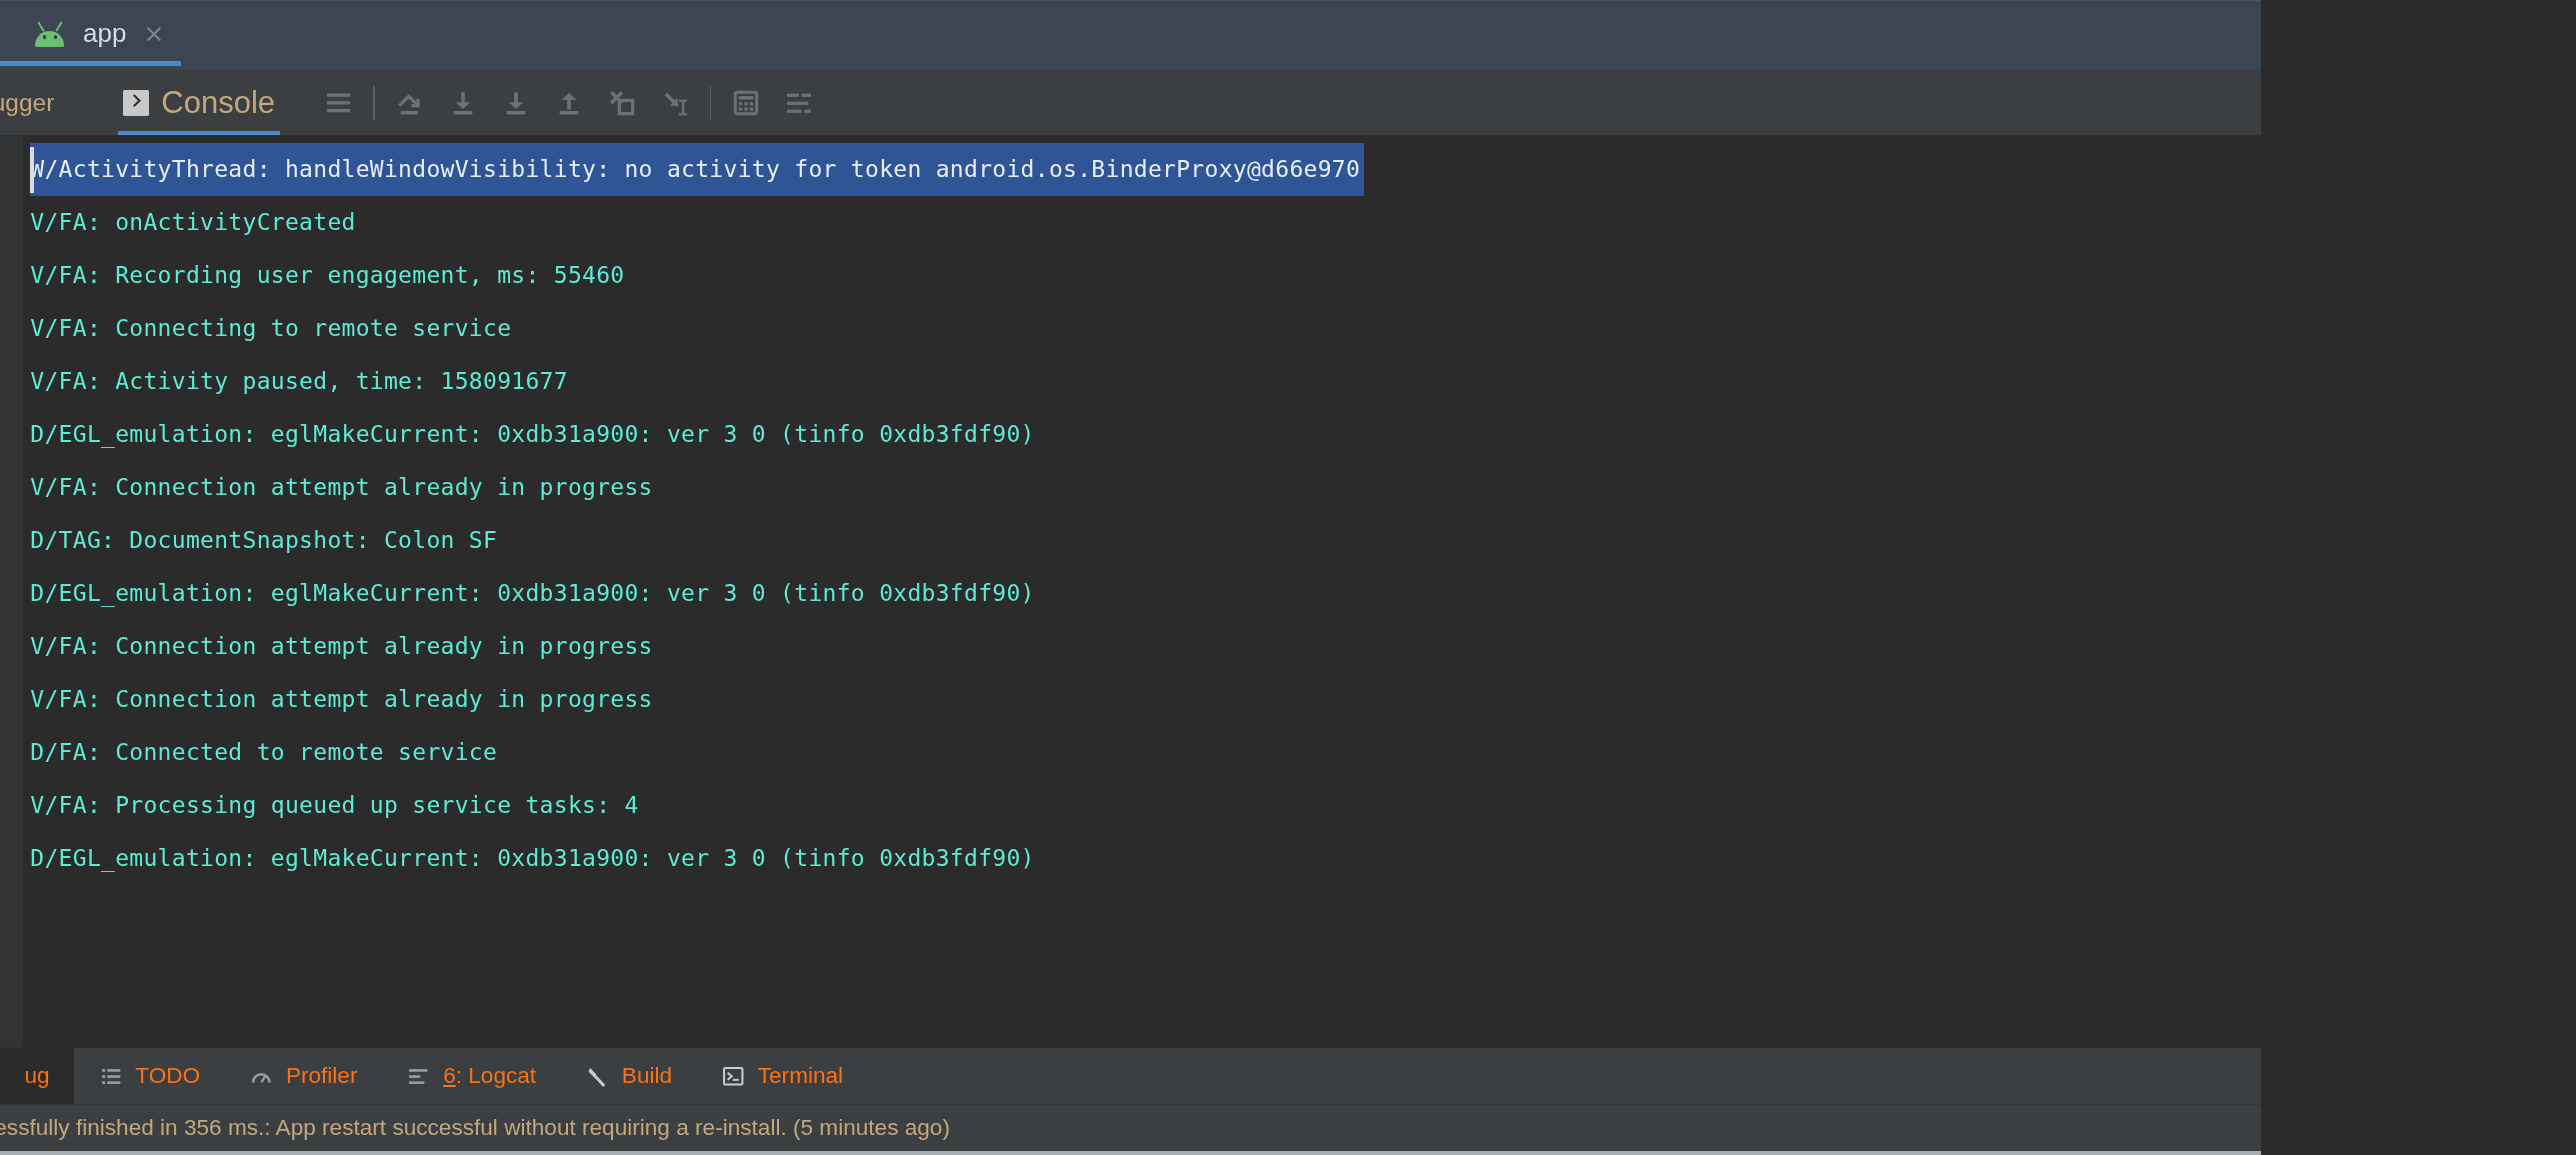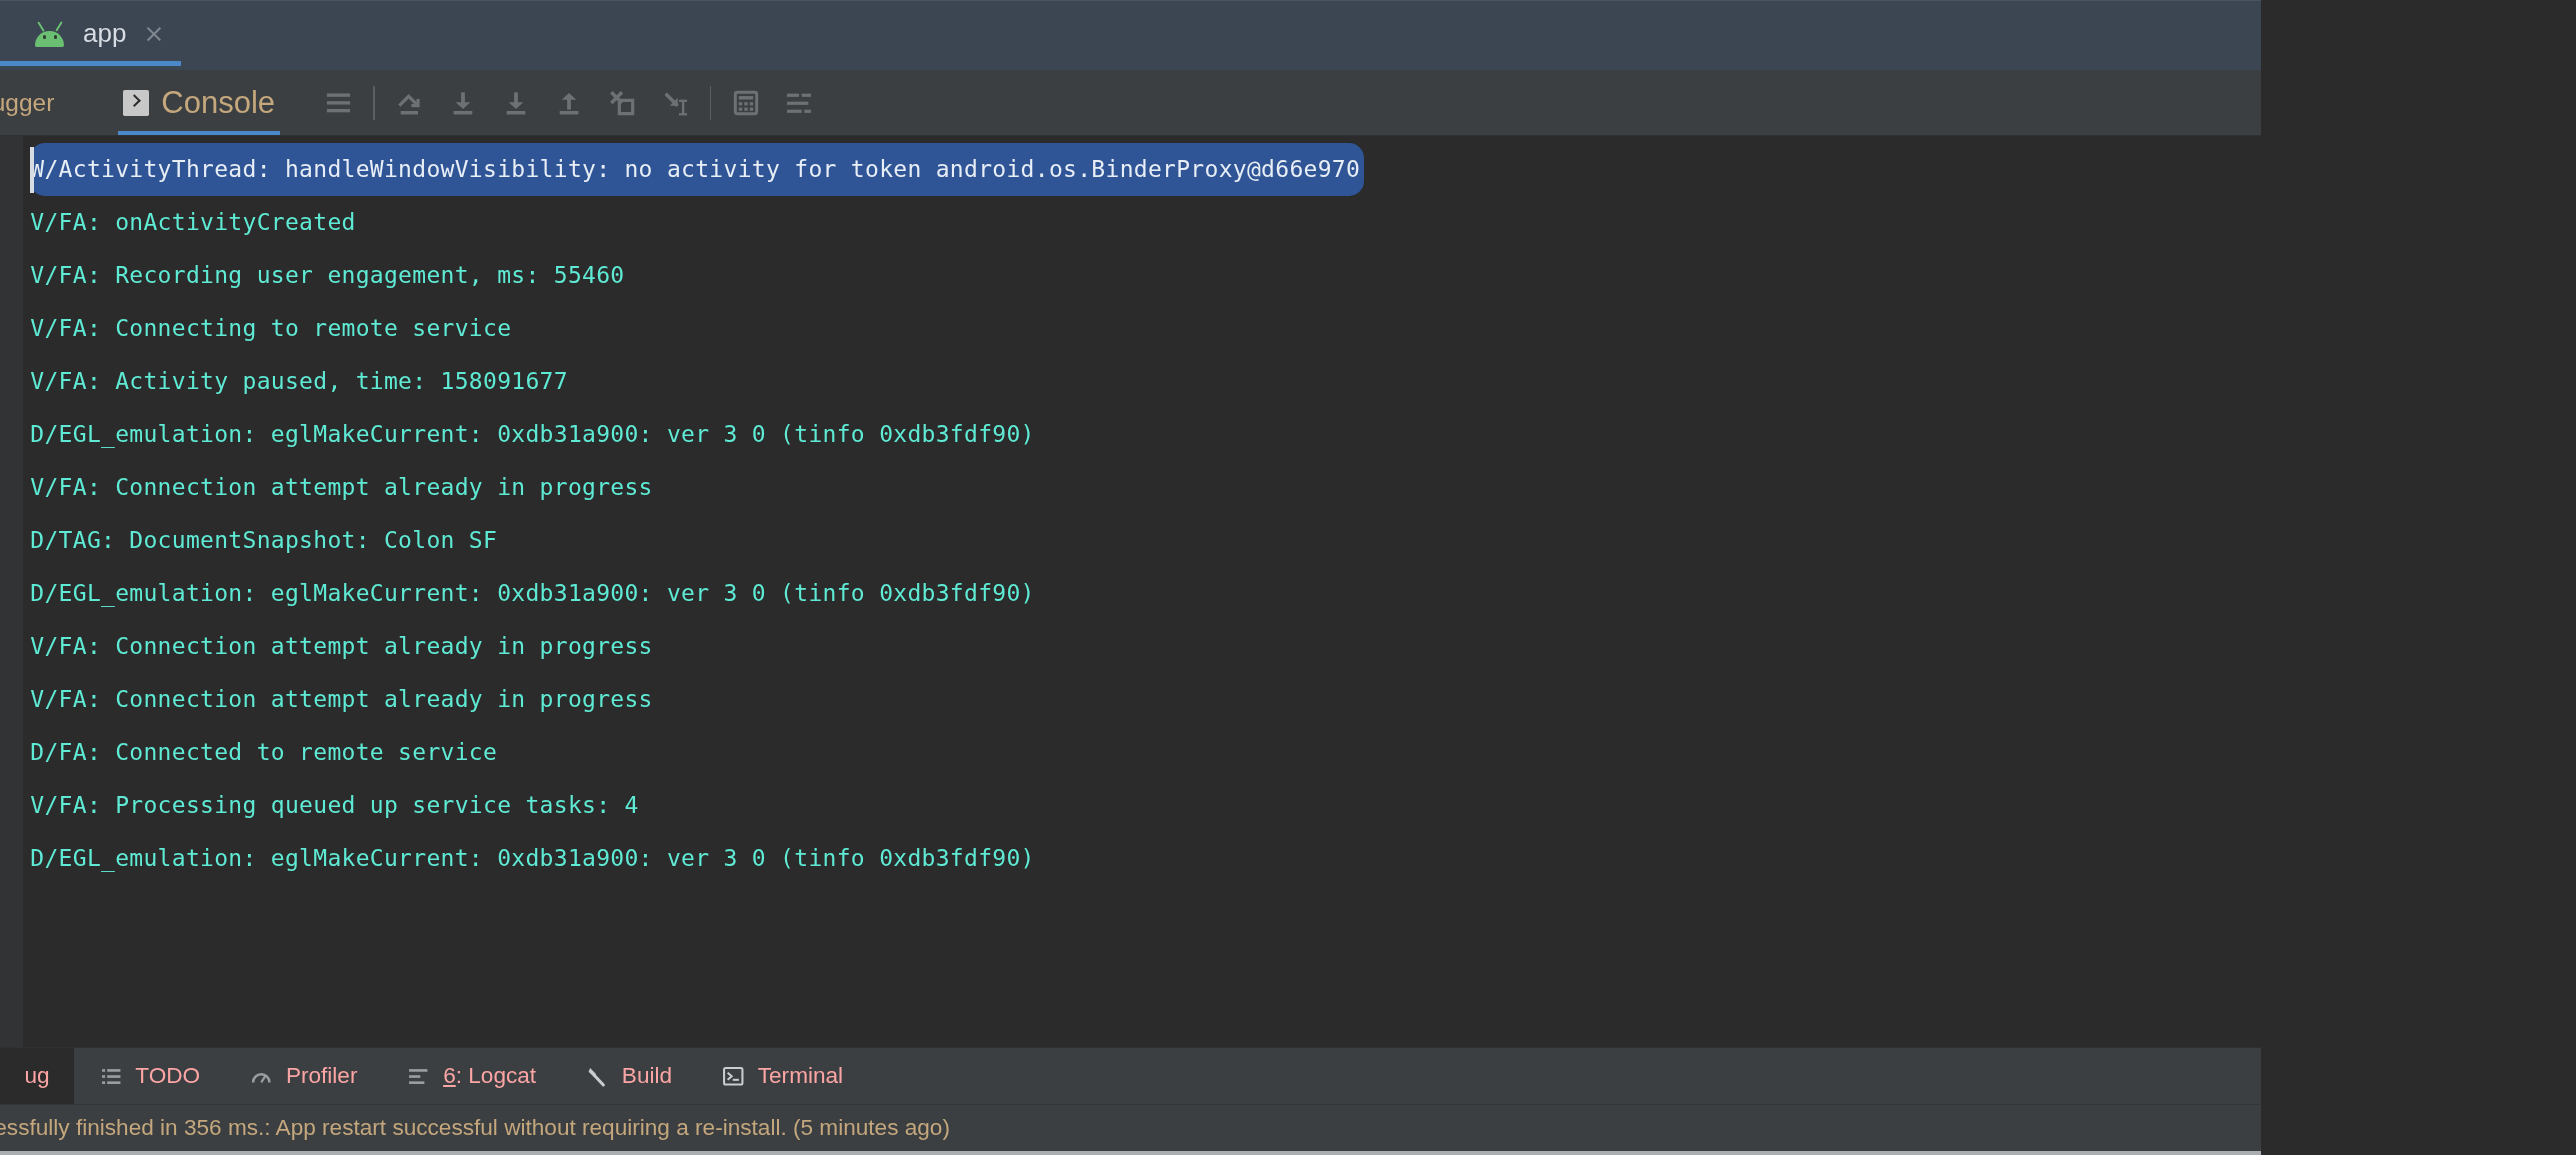--- a/index.html
+++ b/index.html
@@ -219,21 +219,20 @@
     white-space: pre;
     padding-left: 7.3px;
     letter-spacing: 0.3px;
   }
   .log-line.selected {
     background: #2f5597;
     color: #e8eef5;
     display: inline-block;
     padding-right: 3.7px;
     position: relative;
-    border-radius: 15px;
   }
   .caret {
     position: absolute;
     left: 0;
     top: 3.7px;
     bottom: 3.7px;
     width: 3.7px;
     background: #d7dde3;
   }
   .selected-row {
@@ -252,21 +251,21 @@
   .btab {
     display: flex;
     align-items: center;
     padding: 0 24.5px;
     white-space: nowrap;
   }
   .btab.selected {
     background: #2b2b2b;
   }
   .btab-label {
-    color: #fca5a5;
+    color: #f97316;
     font-size: 22.6px;
     margin-left: 12.2px;
   }
   .btab.selected .btab-label {
     margin-left: 0;
   }
   .btab-label .mn {
     text-decoration: underline;
   }
   .btab-icon {

